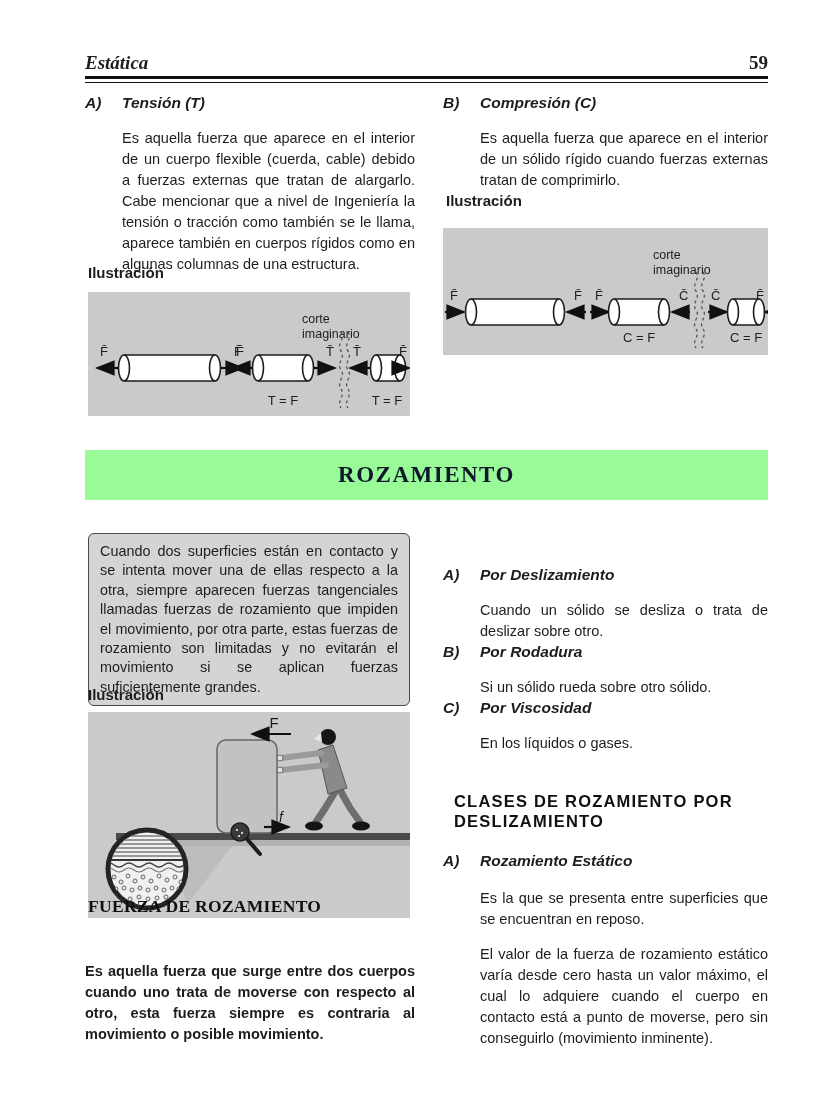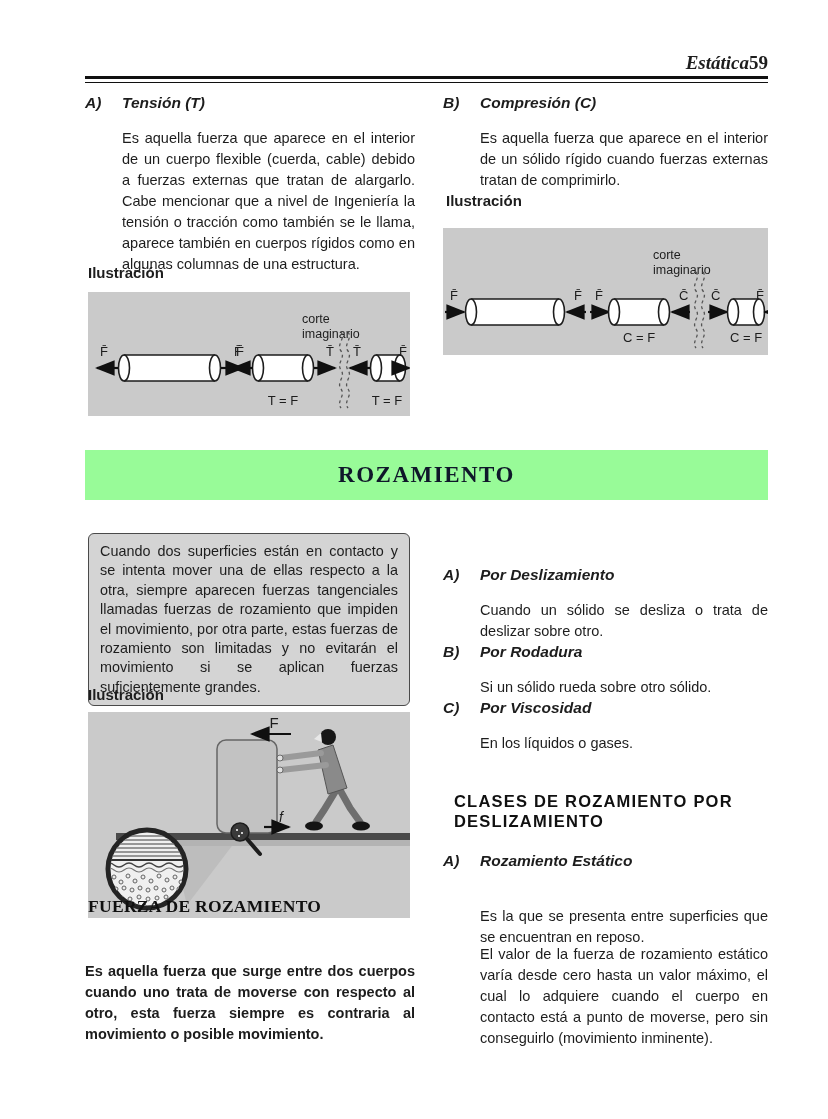--- a/index.html
+++ b/index.html
@@ -6,21 +6,21 @@
     --banner-green:#98fb98;
     --illus-gray:#cacaca;
     --box-gray:#d4d4d4;
   }
   *{margin:0;padding:0;box-sizing:border-box;}
   html,body{background:#ffffff;}
   body{font-family:"Liberation Sans",sans-serif;color:#1d1d1d;}
   .page{position:relative;width:828px;height:1119px;background:#ffffff;overflow:hidden;}
 
   
-  .hdr{position:absolute;left:85px;top:52px;width:683px;display:flex;justify-content:flex-end;align-items:baseline;}
+  .hdr{position:absolute;left:85px;top:52px;width:683px;display:flex;justify-content:space-between;align-items:baseline;}
   .hdr-title{font-family:"Liberation Serif",serif;font-style:italic;font-weight:700;font-size:19px;}
   .hdr-num{font-family:"Liberation Serif",serif;font-weight:700;font-size:19px;}
   .rule-thick{position:absolute;left:85px;top:76px;width:683px;height:3px;background:#101010;}
   .rule-thin{position:absolute;left:85px;top:82px;width:683px;height:1px;background:#101010;}
 
   
   .abc-head{display:flex;}
   .abc-label{width:37px;flex:none;font-style:italic;font-weight:700;font-size:15.5px;}
   .abc-title{font-style:italic;font-weight:700;font-size:15.5px;}
   .abc-body{margin-left:37px;margin-top:16px;font-size:14.5px;line-height:21px;text-align:justify;}
@@ -320,16 +320,16 @@
   </div>
 
   <div class="abs deco-heading" style="left:446px;top:792px;width:320px;margin-left:8px;">CLASES DE ROZAMIENTO POR DESLIZAMIENTO</div>
 
   <div class="abs" style="left:443px;top:852px;width:325px;">
     <div class="abc-head">
       <span class="abc-label">A)</span>
       <span class="abc-title">Rozamiento Estático</span>
     </div>
   </div>
-  <div class="abs para" style="left:480px;top:888px;width:288px;margin-top:18px;">Es la que se presenta entre superficies que se encuentran en reposo.</div>
+  <div class="abs para" style="left:480px;top:888px;width:288px;">Es la que se presenta entre superficies que se encuentran en reposo.</div>
   <div class="abs para" style="left:480px;top:944px;width:288px;">El valor de la fuerza de rozamiento estático varía desde cero hasta un valor máximo, el cual lo adquiere cuando el cuerpo en contacto está a punto de moverse, pero sin conseguirlo (movimiento inminente).</div>
 
 </div>
 
 </body></html>

